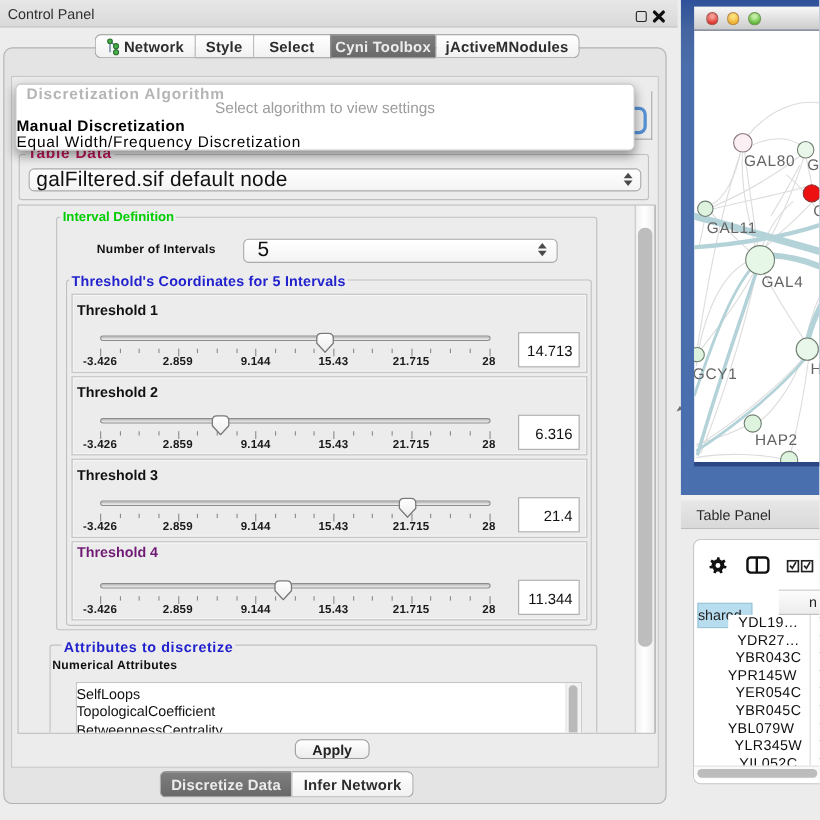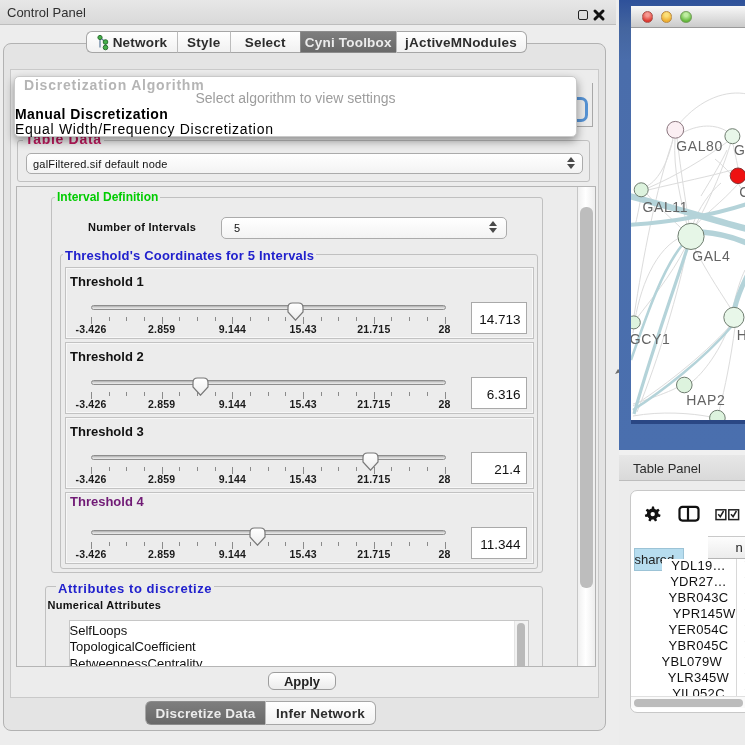--- a/index.html
+++ b/index.html
@@ -10,21 +10,21 @@
 .seg { position:absolute; display:flex; }
 .seg .s { height:100%; background:linear-gradient(#ffffff,#f1f1f1); border-top:1px solid #a6a6a6;
   border-bottom:1px solid #a6a6a6; border-left:1px solid #bcbcbc; display:flex; align-items:center;
   justify-content:center; font-size:13.5px; font-weight:600; letter-spacing:0.2px; color:#2d2d2d; }
 .seg .s:first-child { border-left:1px solid #a6a6a6; border-radius:6px 0 0 6px; }
 .seg .s:last-child { border-right:1px solid #a6a6a6; border-radius:0 6px 6px 0; }
 .seg .sel { background:linear-gradient(#7e7e7e,#696969); color:#ececec; border-color:#8c8c8c; }
 .tgroup { position:absolute; border:1px solid #c0c0c0; border-radius:3px; }
 .tlabel { position:absolute; background:#ececec; padding:0 2px; font-size:12.5px; line-height:13px; }
 .combo { position:absolute; background:linear-gradient(#ffffff,#f3f3f3); border:1px solid #ababab;
-  border-radius:5px; font-size:11px; letter-spacing:0.2px; color:#111; display:flex; align-items:center; }
+  border-radius:5px; font-size:19px; letter-spacing:0.2px; color:#111; display:flex; align-items:center; }
 .updown { position:absolute; width:9px; }
 .updown .u { width:0;height:0;border-left:4px solid transparent;border-right:4px solid transparent;
   border-bottom:5px solid #4a4a4a; margin-bottom:2px;}
 .updown .d { width:0;height:0;border-left:4px solid transparent;border-right:4px solid transparent;
   border-top:5px solid #4a4a4a;}
 .spanel { position:absolute; background:#ececec; border:1px solid #c2c2c2; box-shadow:inset 0 0 0 1px #f7f7f7; }
 .track { position:absolute; height:5px; border:1px solid #8d8d8d; border-radius:3px;
   background:linear-gradient(#adadad,#d9d9d9 55%,#ebebeb); }
 .tick { position:absolute; width:1px; background:#8a8a8a; }
 .ticklab { position:absolute; font-size:10.5px; font-weight:700; letter-spacing:0.2px; color:#1a1a1a; text-align:center; line-height:11px; }
@@ -359,21 +359,21 @@
 </svg>
 <div class="abs" style="left:633.5px;top:535.5px;width:50px;height:23px;background:#b7ddef;border:1px solid #9cc3d6;font-size:13px;color:#222;text-align:right;line-height:22px;margin-top:12px;">shared…</div>
 <div class="abs" style="left:707.5px;top:535.5px;width:38px;height:23px;background:linear-gradient(#fdfdfd,#ececec);border-top:1px solid #c9c9c9;border-bottom:1px solid #b5b5b5;font-size:13px;color:#222;padding-left:28px;line-height:22px;">n</div>
 <div class="abs" style="left:633.5px;top:558.5px;width:111.5px;height:138px;overflow:hidden;background:#fff;margin-left:28px;">
 <div style="position:absolute;left:0;top:-0.5px;width:74px;text-align:center;font-size:13px;letter-spacing:0.3px;color:#111;line-height:16px;">YDL19…</div>
 <div style="position:absolute;left:83px;top:-0.5px;width:40px;font-size:13px;letter-spacing:0.3px;color:#111;line-height:16px;">YDL1</div>
 <div style="position:absolute;left:0;top:15.5px;width:74px;text-align:center;font-size:13px;letter-spacing:0.3px;color:#111;line-height:16px;">YDR27…</div>
 <div style="position:absolute;left:83px;top:15.5px;width:40px;font-size:13px;letter-spacing:0.3px;color:#111;line-height:16px;">YDR2</div>
 <div style="position:absolute;left:0;top:31.5px;width:74px;text-align:center;font-size:13px;letter-spacing:0.3px;color:#111;line-height:16px;">YBR043C</div>
 <div style="position:absolute;left:83px;top:31.5px;width:40px;font-size:13px;letter-spacing:0.3px;color:#111;line-height:16px;">YBR0</div>
-<div style="position:absolute;left:0;top:47.5px;width:74px;text-align:right;font-size:13px;letter-spacing:0.3px;color:#111;line-height:16px;">YPR145W</div>
+<div style="position:absolute;left:0;top:47.5px;width:74px;text-align:left;font-size:13px;letter-spacing:0.3px;color:#111;line-height:16px;">YPR145W</div>
 <div style="position:absolute;left:83px;top:47.5px;width:40px;font-size:13px;letter-spacing:0.3px;color:#111;line-height:16px;">YPR1</div>
 <div style="position:absolute;left:0;top:63.5px;width:74px;text-align:center;font-size:13px;letter-spacing:0.3px;color:#111;line-height:16px;">YER054C</div>
 <div style="position:absolute;left:83px;top:63.5px;width:40px;font-size:13px;letter-spacing:0.3px;color:#111;line-height:16px;">YER0</div>
 <div style="position:absolute;left:0;top:79.5px;width:74px;text-align:center;font-size:13px;letter-spacing:0.3px;color:#111;line-height:16px;">YBR045C</div>
 <div style="position:absolute;left:83px;top:79.5px;width:40px;font-size:13px;letter-spacing:0.3px;color:#111;line-height:16px;">YBR0</div>
 <div style="position:absolute;left:0;top:95.5px;width:74px;text-align:left;font-size:13px;letter-spacing:0.3px;color:#111;line-height:16px;">YBL079W</div>
 <div style="position:absolute;left:83px;top:95.5px;width:40px;font-size:13px;letter-spacing:0.3px;color:#111;line-height:16px;">YBL0</div>
 <div style="position:absolute;left:0;top:111.5px;width:74px;text-align:center;font-size:13px;letter-spacing:0.3px;color:#111;line-height:16px;">YLR345W</div>
 <div style="position:absolute;left:83px;top:111.5px;width:40px;font-size:13px;letter-spacing:0.3px;color:#111;line-height:16px;">YLR3</div>
 <div style="position:absolute;left:0;top:127.5px;width:74px;text-align:center;font-size:13px;letter-spacing:0.3px;color:#111;line-height:16px;">YIL052C</div>

